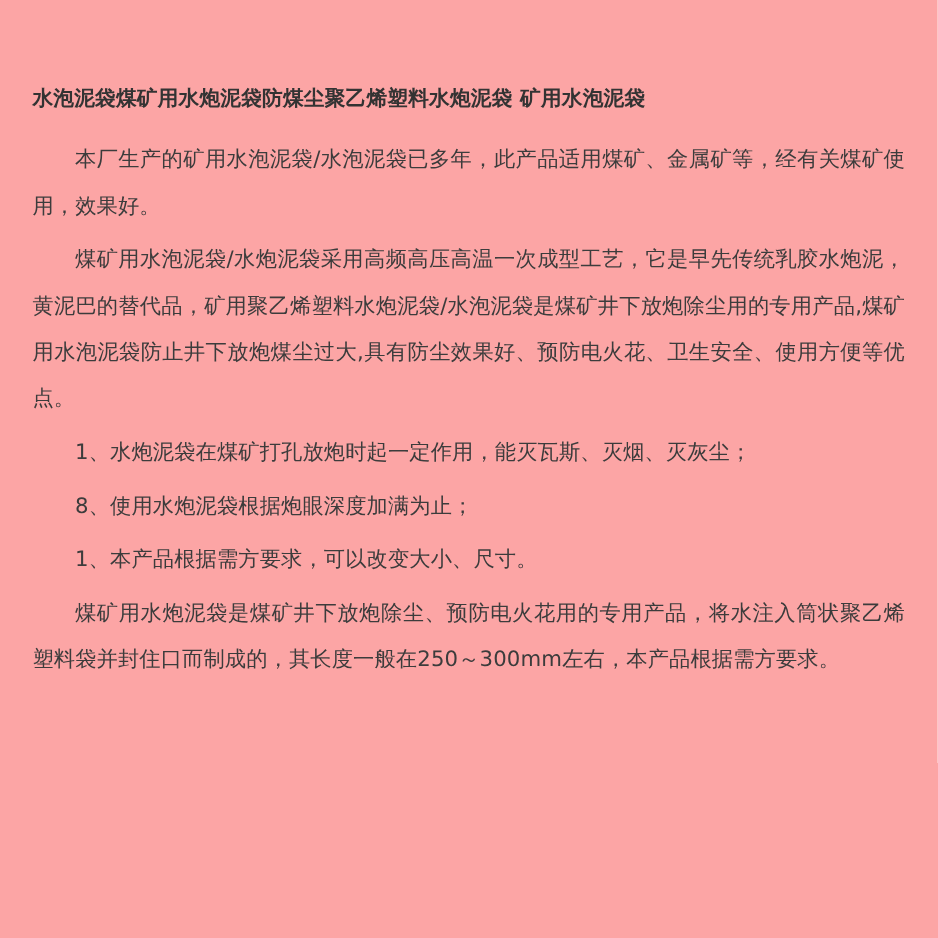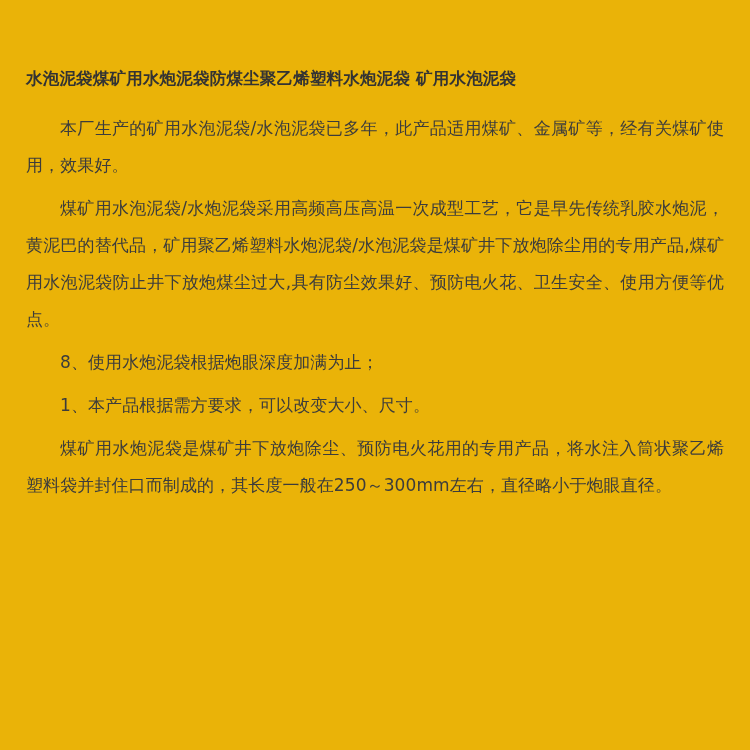--- a/index.html
+++ b/index.html
@@ -12,21 +12,21 @@
     background: #ffffff;
     font-family: "DejaVu Sans", "Liberation Sans", sans-serif;
     color: #3a3a3a;
     overflow: hidden;
   }
   .page {
     width: 750px;
     height: 750px;
     box-sizing: border-box;
     padding: 62px 26px 0 26px;
-    background: #eab308;
+    background: #fca5a5;
   }
   .doc-title {
     font-size: 16.5px;
     line-height: 34px;
     color: #333333;
     letter-spacing: 0.2px;
     margin: 0 0 14px 0;
     white-space: nowrap;
   }
   .para {
@@ -54,20 +54,21 @@
 <body>
 
 <div class="page">
 
   <h1 class="doc-title">水泡泥袋煤矿用水炮泥袋防煤尘聚乙烯塑料水炮泥袋 矿用水泡泥袋</h1>
 
   <p class="para indent">本厂生产的矿用水泡泥袋/水泡泥袋已多年，此产品适用煤矿、金属矿等，经有关煤矿使用，效果好。</p>
 
   <p class="para indent">煤矿用水泡泥袋/水炮泥袋采用高频高压高温一次成型工艺，它是早先传统乳胶水炮泥，黄泥巴的替代品，矿用聚乙烯塑料水炮泥袋/水泡泥袋是煤矿井下放炮除尘用的专用产品,煤矿用水泡泥袋防止井下放炮煤尘过大,具有防尘效果好、预防电火花、卫生安全、使用方便等优点。</p>
 
+  <p class="list-item">1、水炮泥袋在煤矿打孔放炮时起一定作用，能灭瓦斯、灭烟、灭灰尘；</p>
 
   <p class="list-item">8、使用水炮泥袋根据炮眼深度加满为止；</p>
 
   <p class="list-item">1、本产品根据需方要求，可以改变大小、尺寸。</p>
 
-  <p class="para indent">煤矿用水炮泥袋是煤矿井下放炮除尘、预防电火花用的专用产品，将水注入筒状聚乙烯塑料袋并封住口而制成的，其长度一般在250～300mm左右，直径略小于炮眼直径。</p>
+  <p class="para indent">煤矿用水炮泥袋是煤矿井下放炮除尘、预防电火花用的专用产品，将水注入筒状聚乙烯塑料袋并封住口而制成的，其长度一般在250～300mm左右，本产品根据需方要求。</p>
 
 </div>
 
 </body></html>

